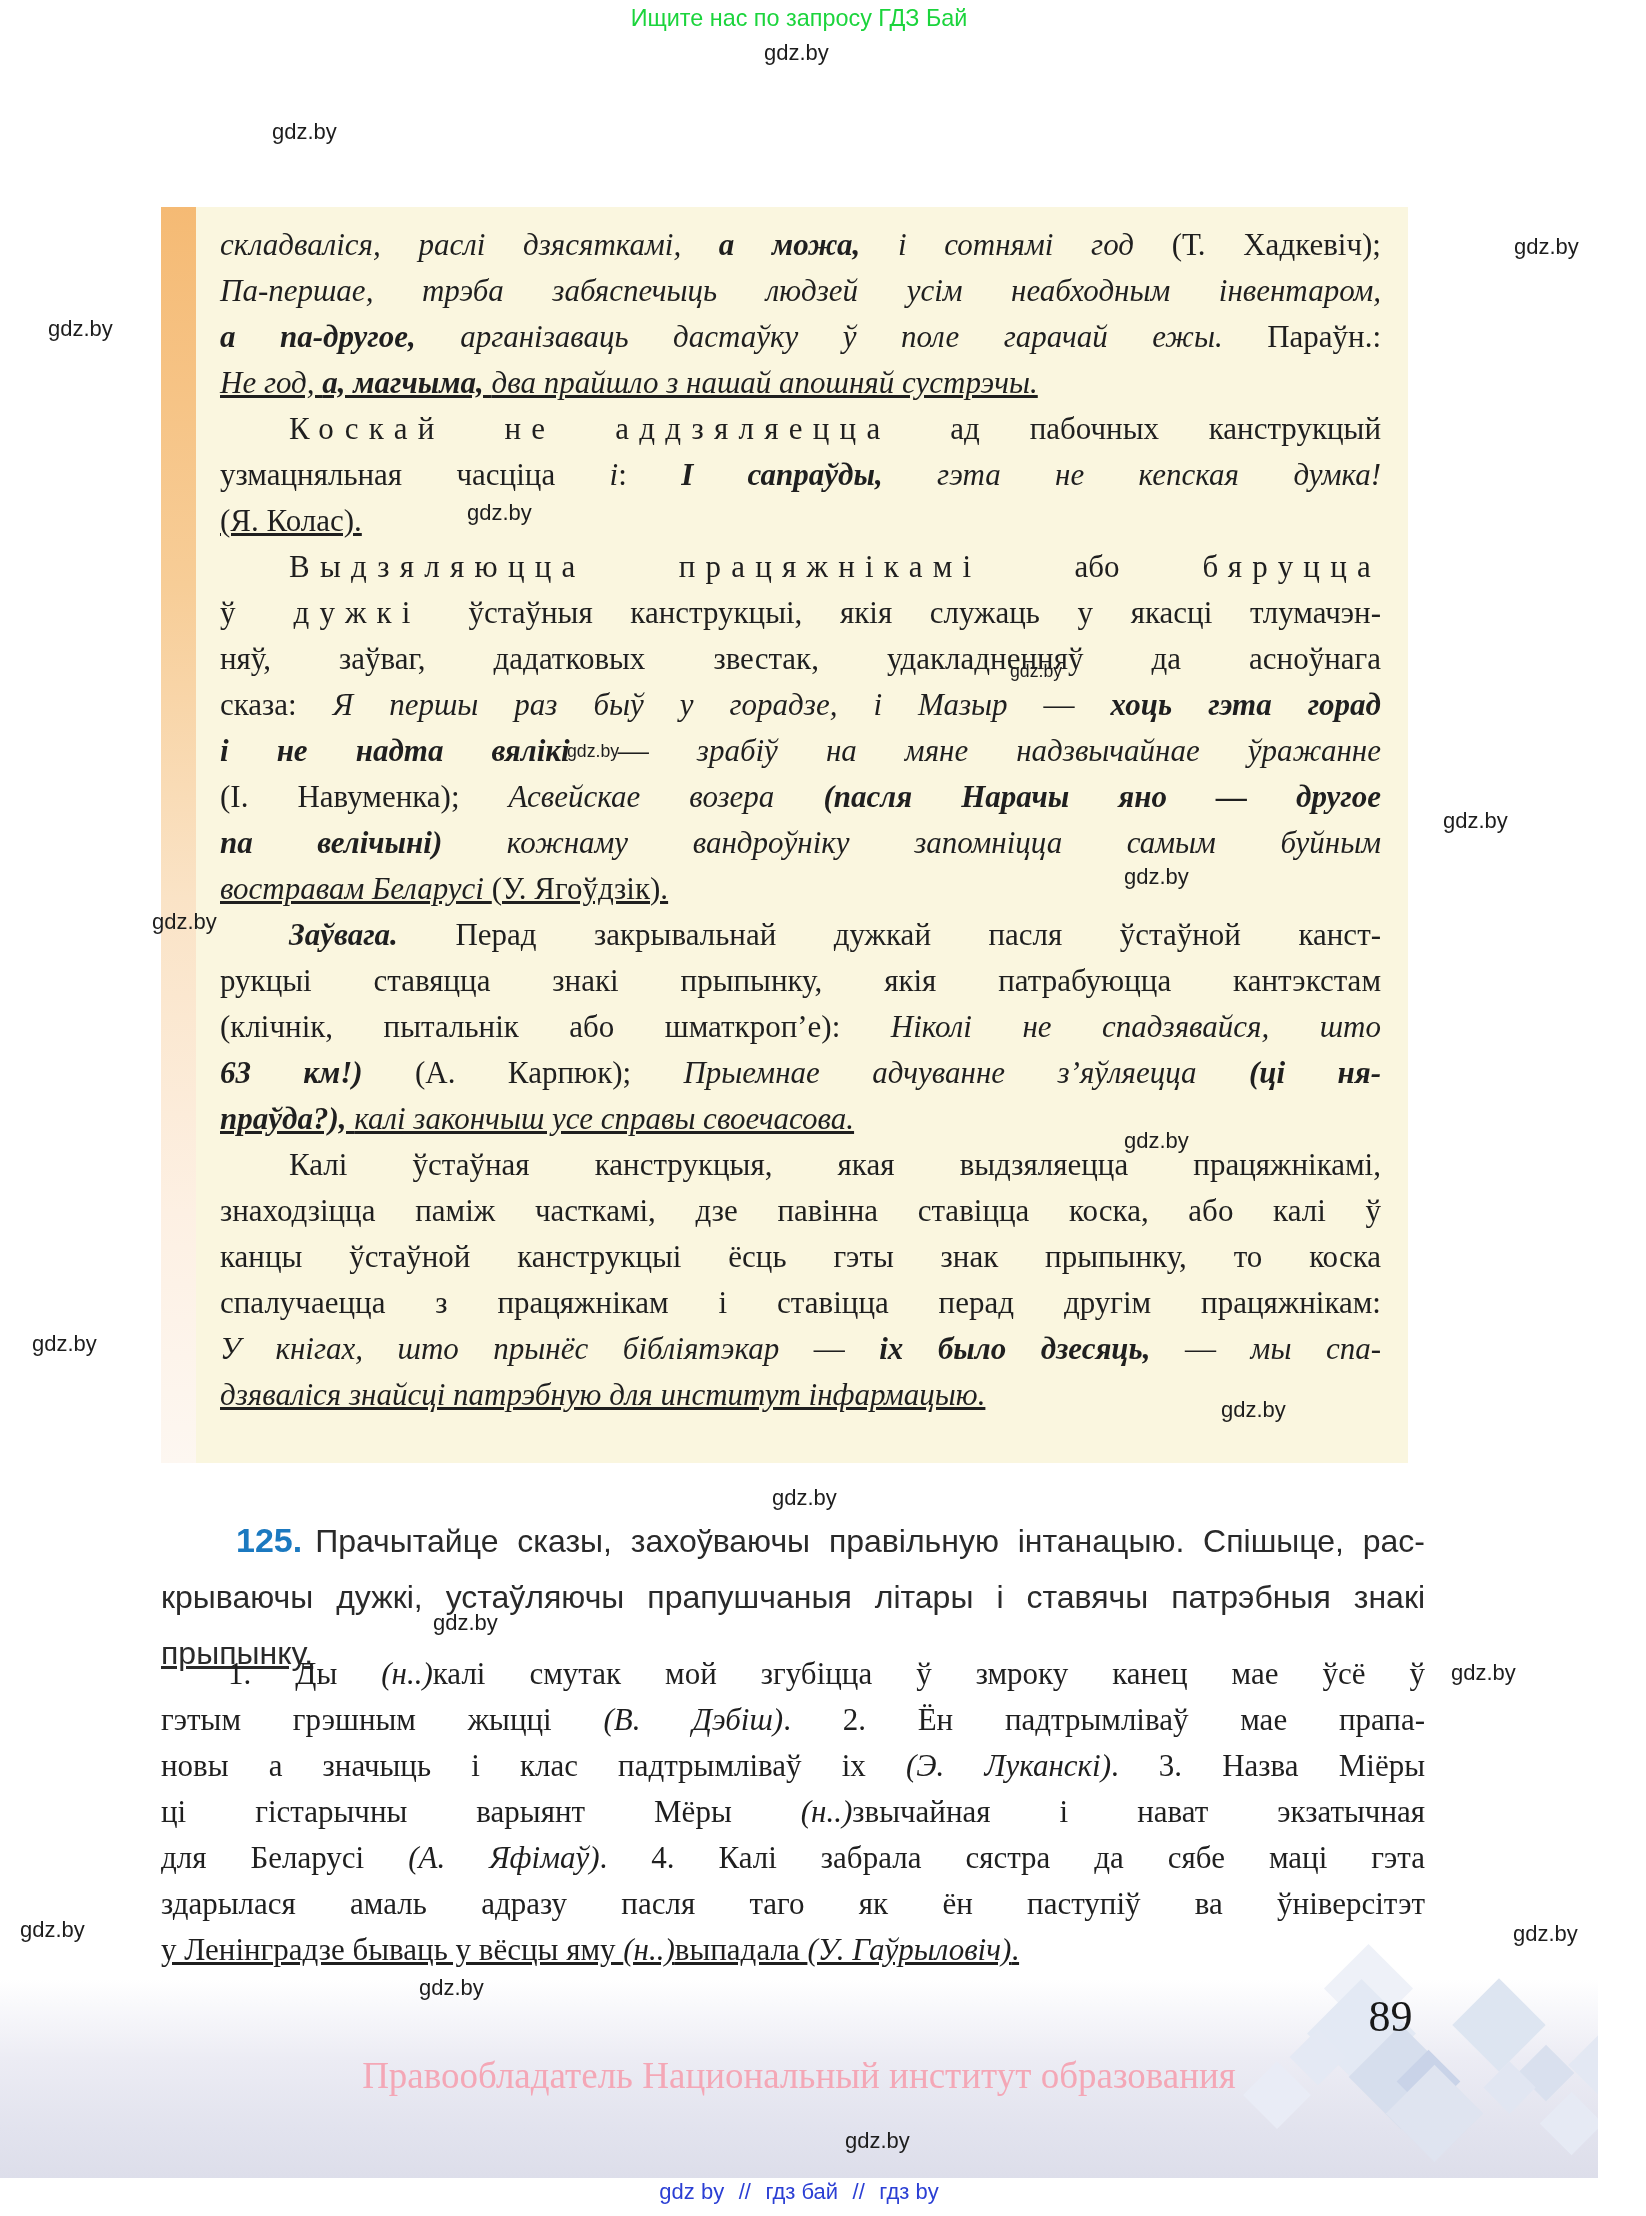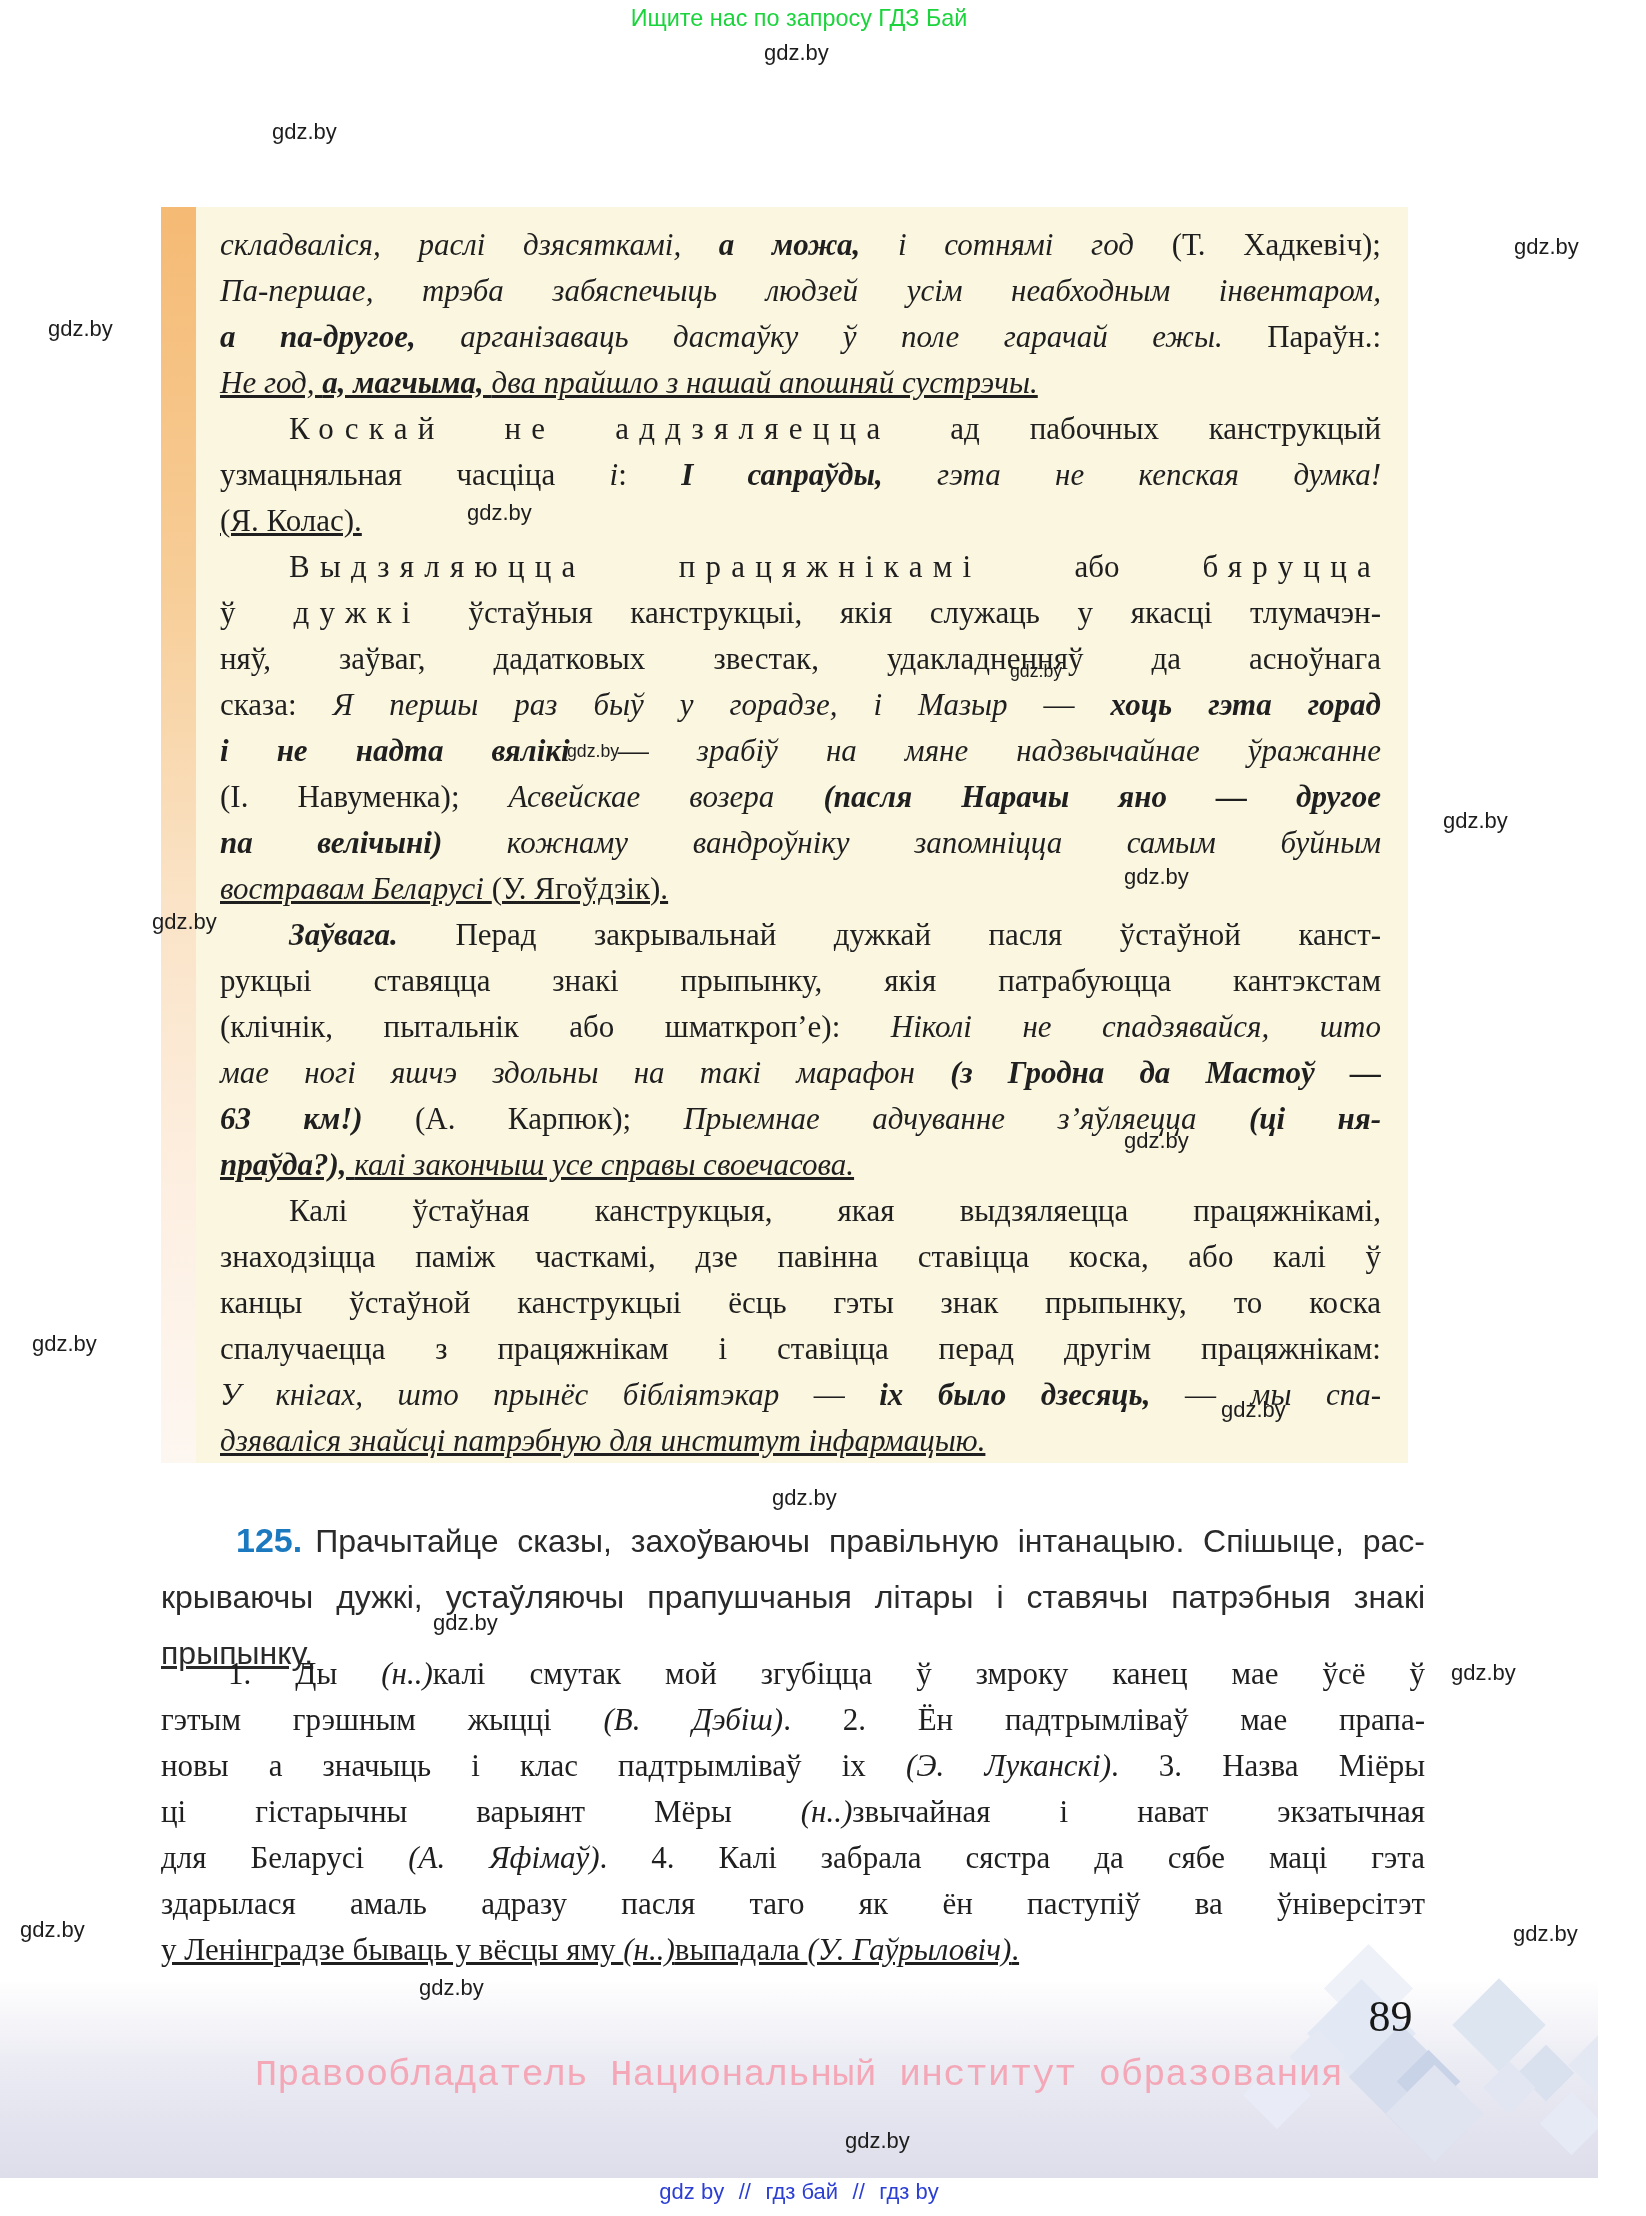--- a/index.html
+++ b/index.html
@@ -28,21 +28,21 @@
   .ex-num{color:var(--blue);font-weight:bold;font-size:34px;padding-right:13px;font-style:normal;}
   .sentences{position:absolute;left:161px;top:1651px;width:1264px;}
   .sentences .tl{line-height:46px;}
   .sentences .tl.ind{text-indent:67px;}
   .band{position:absolute;left:0;top:1979px;width:100%;height:199px;z-index:1;
         background:linear-gradient(180deg,rgba(237,238,246,0) 0%,#ececf4 40%,#e2e3ee 75%,var(--band) 100%);}
   .diamond{position:absolute;transform:rotate(45deg);z-index:2;}
   .pagenum{position:absolute;left:1354px;top:1991px;width:73px;text-align:center;
            font-size:44px;color:#181818;z-index:4;}
   .copyright{position:absolute;left:0;top:2054px;width:100%;text-align:center;z-index:3;
-             font-family:Liberation Mono, monospace;font-size:37px;color:var(--pink);}
+             font-family:Liberation Serif, serif;font-size:37px;color:var(--pink);}
   .links{position:absolute;left:0;top:2179px;width:100%;text-align:center;z-index:4;
          font-family:"Liberation Sans","DejaVu Sans",sans-serif;font-size:22px;color:var(--linkblue);}
   .links a{color:inherit;text-decoration:none;cursor:pointer;}
   .links .sep{margin:0 14.5px;}
 </style>
 </head>
 <body>
 
 <div class="page" style="--green: #1bd43c; --blue: #1b79c0; --pink: #f4a7b6; --linkblue: #2b3fd4; --cream: #faf6df; --stripe: #f5ba74; --band: #dddeea; --text: #1f1f1f;">
   <div class="banner">Ищите нас по запросу ГДЗ Бай</div>
@@ -61,21 +61,20 @@
         <div class="tl"><span class="sg-sp">ў дужкі </span><span class="sg-n">ўстаўныя канструкцыі, якія служаць у якасці тлумачэн-</span></div>
         <div class="tl"><span class="sg-n">няў, заўваг, дадатковых звестак, удакладненняў да асноўнага</span></div>
         <div class="tl"><span class="sg-n">сказа: </span><span class="sg-i">Я першы раз быў у горадзе, і Мазыр</span><span class="sg-n"> — </span><span class="sg-bi">хоць гэта горад</span></div>
         <div class="tl"><span class="sg-bi">і не надта вялікі </span><span class="sg-n">— </span><span class="sg-i">зрабіў на мяне надзвычайнае ўражанне</span></div>
         <div class="tl"><span class="sg-n">(І. Навуменка); </span><span class="sg-i">Асвейскае возера </span><span class="sg-bi">(пасля Нарачы яно — другое</span></div>
         <div class="tl"><span class="sg-bi">па велічыні) </span><span class="sg-i">кожнаму вандроўніку запомніцца самым буйным</span></div>
         <div class="tl end"><span class="sg-i">востравам Беларусі </span><span class="sg-n">(У. Ягоўдзік).</span></div>
         <div class="tl ind"><span class="sg-bi">Заўвага. </span><span class="sg-n">Перад закрывальнай дужкай пасля ўстаўной канст-</span></div>
         <div class="tl"><span class="sg-n">рукцыі ставяцца знакі прыпынку, якія патрабуюцца кантэкстам</span></div>
         <div class="tl"><span class="sg-n">(клічнік, пытальнік або шматкроп’е): </span><span class="sg-i">Ніколі не спадзявайся, што</span></div>
-        <div class="tl"><span class="sg-i">мае ногі яшчэ здольны на такі марафон </span><span class="sg-bi">(з Гродна да Мастоў —</span></div>
         <div class="tl"><span class="sg-bi">63 км!) </span><span class="sg-n">(А. Карпюк); </span><span class="sg-i">Прыемнае адчуванне з’яўляецца </span><span class="sg-bi">(ці ня-</span></div>
         <div class="tl end"><span class="sg-bi">праўда?), </span><span class="sg-i">калі закончыш усе справы своечасова.</span></div>
         <div class="tl ind"><span class="sg-n">Калі ўстаўная канструкцыя, якая выдзяляецца працяжнікамі,</span></div>
         <div class="tl"><span class="sg-n">знаходзіцца паміж часткамі, дзе павінна ставіцца коска, або калі ў</span></div>
         <div class="tl"><span class="sg-n">канцы ўстаўной канструкцыі ёсць гэты знак прыпынку, то коска</span></div>
         <div class="tl"><span class="sg-n">спалучаецца з працяжнікам і ставіцца перад другім працяжнікам:</span></div>
         <div class="tl"><span class="sg-i">У кнігах, што прынёс бібліятэкар </span><span class="sg-n">— </span><span class="sg-bi">іх было дзесяць, </span><span class="sg-n">— </span><span class="sg-i">мы спа-</span></div>
         <div class="tl end"><span class="sg-i">дзяваліся знайсці патрэбную для институт інфармацыю.</span></div>
       </div>
   </div>

